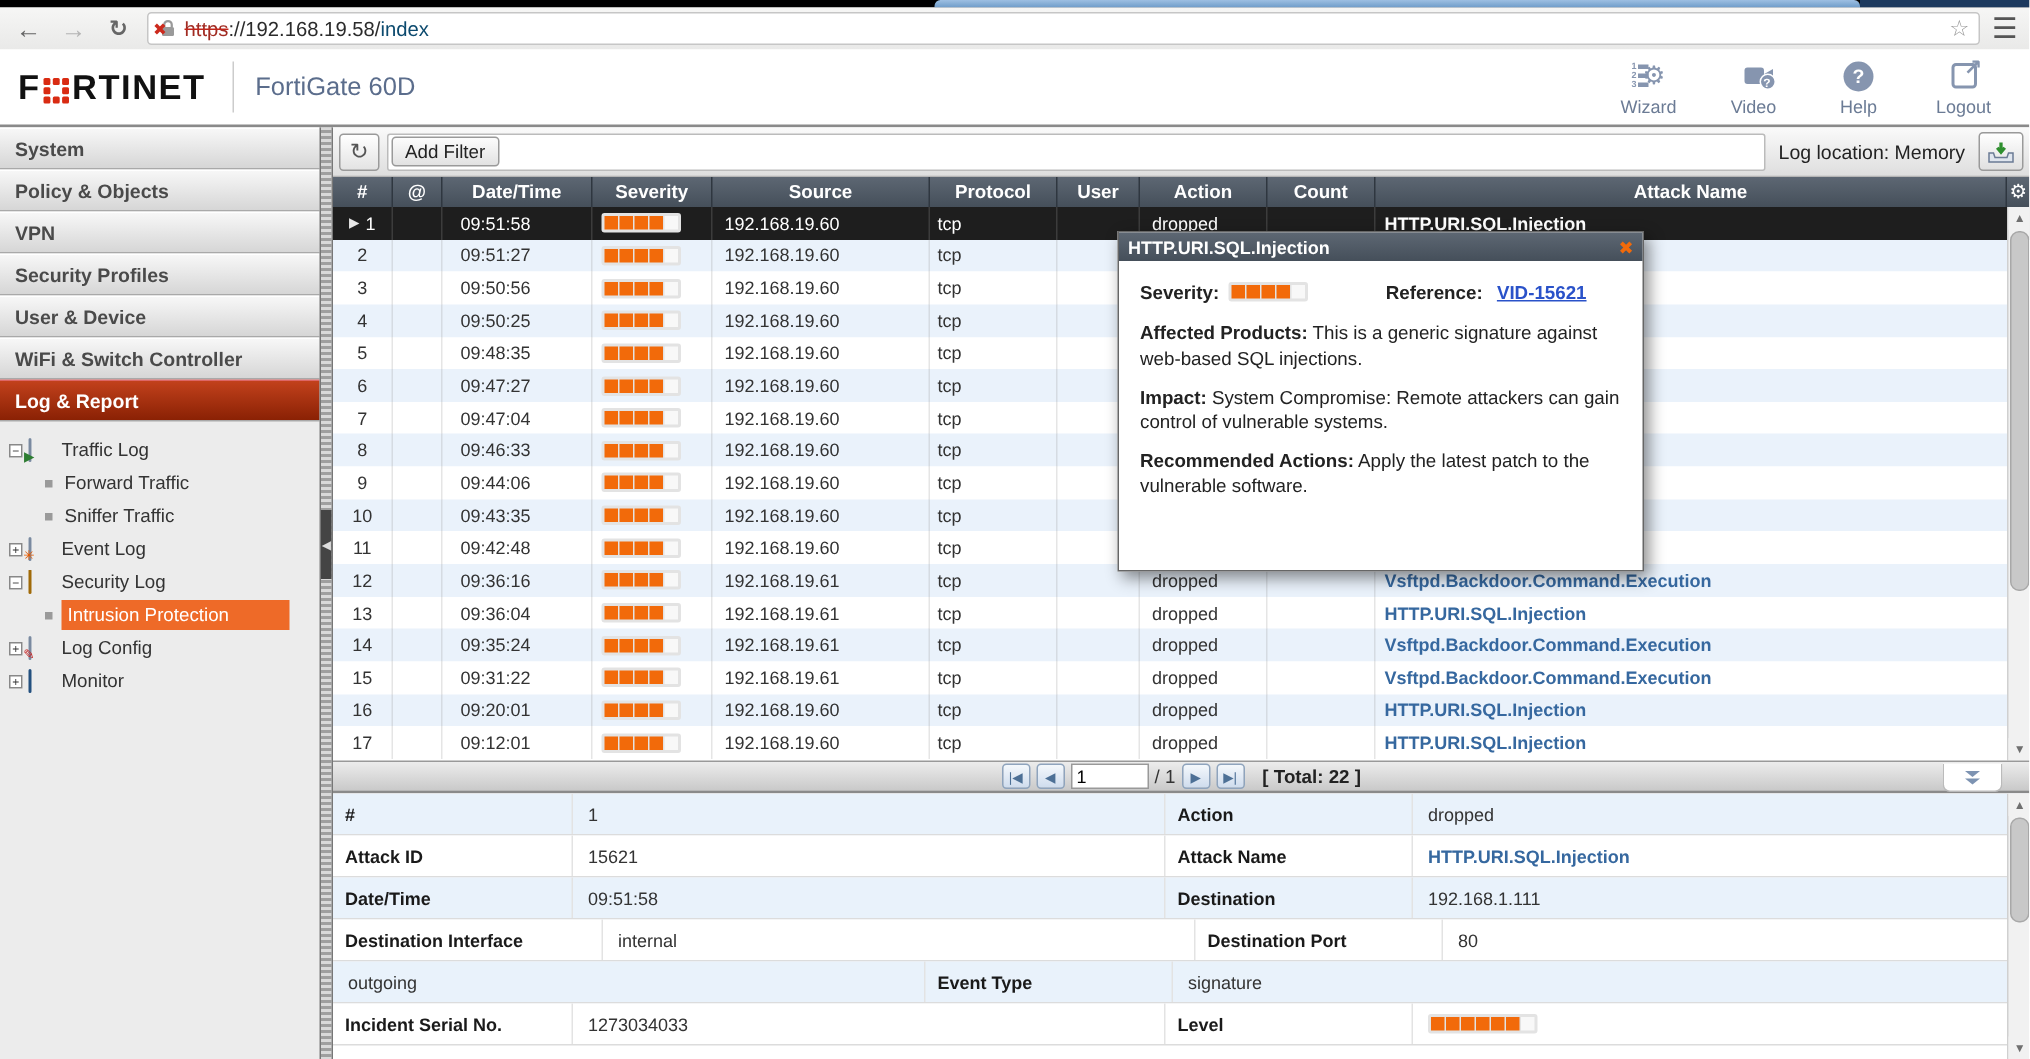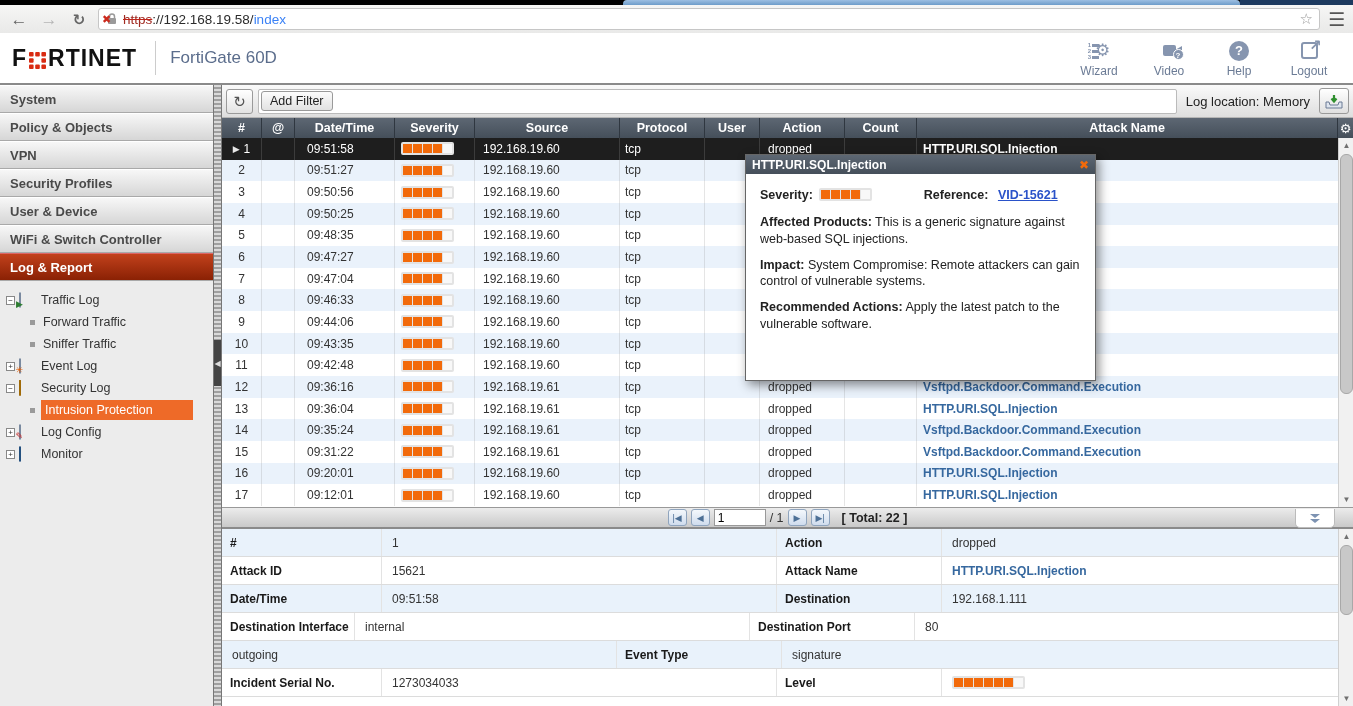--- a/index.html
+++ b/index.html
@@ -13,21 +13,21 @@
   .tabstrip .tab-right { position:absolute; left:1240px; right:0; height:5px; background:#1d3a5f; }
   .browserbar { position:absolute; left:0; top:5px; width:1353px; height:28px; background:linear-gradient(#f6f6f5,#e9e9e8); display:flex; align-items:center; padding:0 8px; gap:8px; }
   .navbtn { font-size:17px; font-weight:bold; color:#666; width:22px; text-align:center; cursor:pointer; line-height:1; }
   .navbtn.dim { color:#b5b5b5; }
   .urlbar { flex:1; height:22px; background:#fff; border:1px solid #c6c6c6; border-radius:3px; display:flex; align-items:center; padding:0 6px; gap:4px; }
   .lockwrap { position:relative; width:14px; height:14px; }
   .lockwrap svg { display:block; }
   .lockx { position:absolute; left:-3px; top:1px; color:#cc2a1d; font-size:11px; font-weight:bold; }
   .url-scheme { color:#a12b22; text-decoration:line-through; text-decoration-color:#c2241a; font-size:13.5px; }
   .url-host { color:#2b2b2b; font-size:13.5px; }
-  .url-path { color:#3b82f6; font-size:13.5px;margin-top:44px; }
+  .url-path { color:#0c4a6e; font-size:13.5px;margin-top:44px; }
   .url-spacer { flex:1; }
   .star-icon { color:#9a9a9a; font-size:15px; cursor:pointer; }
   .menu-icon { color:#555; font-size:19px; font-weight:bold; cursor:pointer; line-height:1; }
 
   
   .appheader { position:absolute; left:0; top:33px; width:1353px; height:52px; background:#fff; border-bottom:2px solid #8a8a8a; display:flex; align-items:center; }
   .brand { display:flex; align-items:center; padding:0 18px 0 12px; height:34px; border-right:1px solid #ccc; }
   .brand-f { font-weight:bold; font-size:23px; letter-spacing:1px; color:#111; display:flex; align-items:center; }
   .brand-o { display:inline-block; width:19px; height:19px; margin:0 1px; }
   .product-title { color:#5b6d8c; font-size:17px; padding-left:14px; }
@@ -716,21 +716,21 @@
               <span class="dlink">HTTP.URI.SQL.Injection</span>
             </div>
           </div>
           <div class="drow alt">
             <div class="dcell dlabel" style="width: 160px;">Date/Time</div>
             <div class="dcell dvalue" style="width: 395px;">09:51:58</div>
             <div class="dcell dlabel" style="width: 165px;">Destination</div>
             <div class="dcell dvalue" style="flex: 1 1 0%;">192.168.1.111</div>
           </div>
           <div class="drow">
-            <div class="dcell dlabel" style="width: 133px;">Destination Interface</div>
+            <div class="dcell dlabel" style="width: 180px;">Destination Interface</div>
             <div class="dcell dvalue" style="width: 395px;">internal</div>
             <div class="dcell dlabel" style="width: 165px;">Destination Port</div>
             <div class="dcell dvalue" style="flex: 1 1 0%;">80</div>
           </div>
           <div class="drow alt">
             <div class="dcell dvalue" style="width: 395px;">outgoing</div>
             <div class="dcell dlabel" style="width: 165px;">Event Type</div>
             <div class="dcell dvalue" style="flex: 1 1 0%;">signature</div>
           </div>
           <div class="drow">

